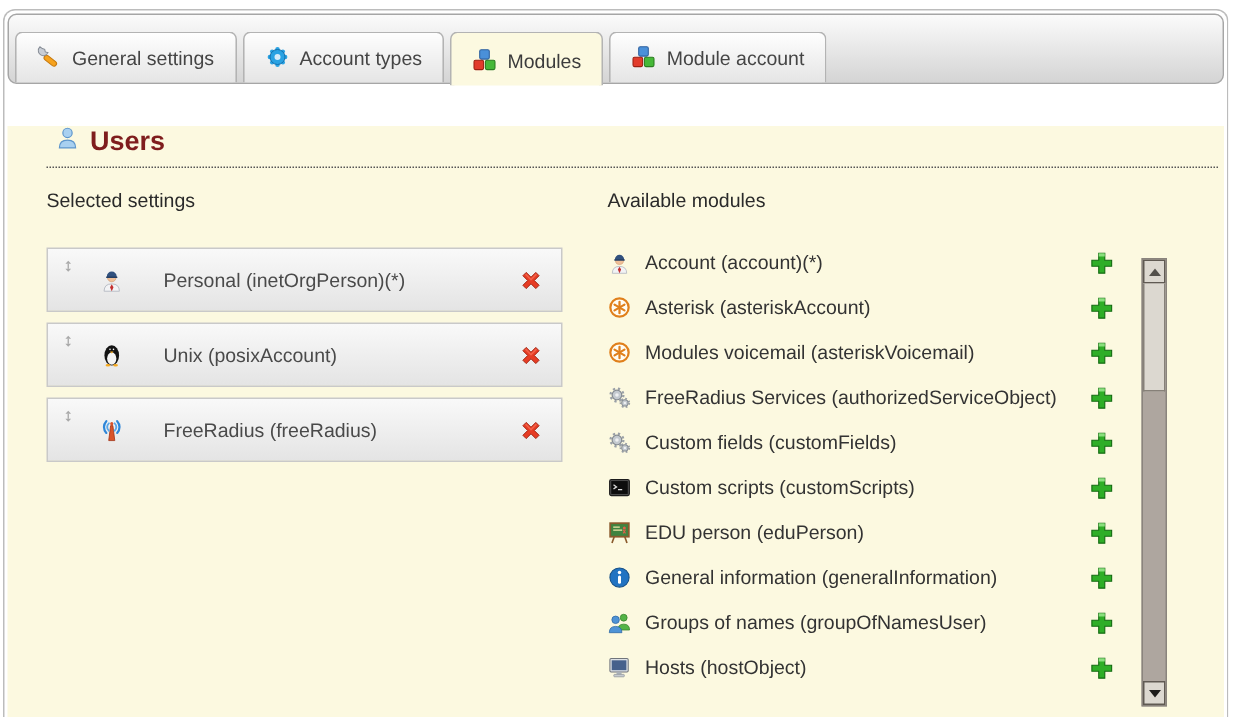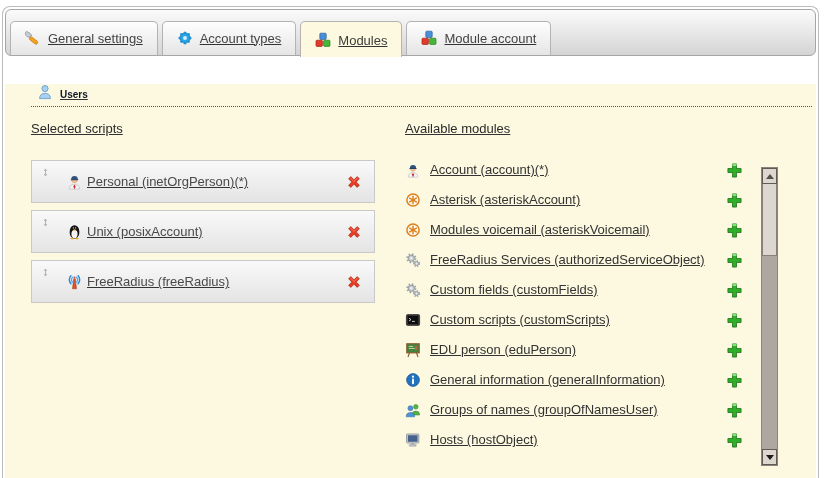--- a/index.html
+++ b/index.html
@@ -1,52 +1,52 @@
 <!DOCTYPE html>
 <html><head>
 <meta charset="utf-8">
 <style>
   html,body{margin:0;padding:0;width:824px;height:478px;background:#ffffff;
     font-family:"Liberation Sans","DejaVu Sans",sans-serif;font-size:13px;color:#333;overflow:hidden;}
   *{box-sizing:border-box;}
 
   .widget{position:absolute;left:2px;top:6px;width:817px;height:472px;
     border:1px solid #bcbcbc;border-bottom:none;border-radius:8px 8px 0 0;
-    background:#fff;padding:2px;text-decoration:underline;}
+    background:#fff;padding:2px;}
 
   
   .tabbar{height:47px;border:1px solid #a6a6a6;border-radius:6px;
     background:linear-gradient(#fbfbfb,#d4d4d4);
     display:flex;align-items:flex-end;padding:0 4px;position:relative;}
   .tab{display:flex;align-items:center;gap:7px;padding:8px 14px 9px;margin-right:4px;
     border:1px solid #b3b3b3;border-bottom:none;border-radius:5px 5px 0 0;
     background:linear-gradient(#fefefe,#e5e5e5);color:#454545;cursor:pointer;
     white-space:nowrap;position:relative;}
   .tab.active{background:#fcf9e0;padding-top:10px;margin-bottom:-2px;z-index:5;color:#3c3c3c;}
   .ic16{width:16px;height:16px;display:block;}
   .ic17{width:17px;height:17px;display:block;}
 
   
   .content{background:#fcf9e0;height:calc(100% - 47px);padding:0 4px 0 26px;position:relative;}
 
   .users-header{margin-top:28px;padding-bottom:6px;border-bottom:1px dotted #555;
-    display:flex;align-items:flex-end;gap:7px;font-weight:bold;font-size:10px;color:#0f172a;}
+    display:flex;align-items:flex-start;gap:7px;font-weight:bold;font-size:18px;color:#7f1d1d;}
   .users-header .hdr-icon{margin-left:6px;}
 
   .columns{display:flex;margin-top:14px;}
   .col-heading{font-size:13px;color:#2a2a2a;}
 
   .left-col{width:344px;flex:none;}
   .sel-list{margin-top:24px;display:flex;flex-direction:column;gap:7px;}
   .sel-box{height:43px;border:1px solid #c9c9c9;background:linear-gradient(#f9f9f9,#e4e4e4);
     display:flex;align-items:center;padding:0 12px 0 9px;cursor:move;}
   .drag{align-self:flex-start;margin-top:5px;width:10px;}
   .drag svg{width:9px;height:13px;display:block;}
   .sel-box .mod-icon{margin-left:15px;}
-  .sel-label{margin-left:4px;color:#4a4a4a;flex:1;}
+  .sel-label{margin-left:26px;color:#4a4a4a;flex:1;}
   .icon-btn{background:none;border:none;padding:0;cursor:pointer;line-height:0;}
 
   .right-col{margin-left:30px;width:338px;flex:none;}
   .avail-list{margin-top:26px;}
   .avail-row{height:30px;display:flex;align-items:flex-start;}
   .avail-row .mod-label{margin-left:9px;color:#333;flex:1;}
 
   
   .scrollbar{margin-left:18px;margin-top:46px;width:17px;height:299px;flex:none;
     border:1px solid #8a847d;background:#aea69f;display:flex;flex-direction:column;}
@@ -225,21 +225,21 @@
         <svg class="ic16">
             <use href="#users-icon"></use>
           </svg>
       </span>
       <span>Users</span>
     </div>
 
     <div class="columns">
 
       <div class="left-col">
-        <div class="col-heading">Selected scripts</div>
+        <div class="col-heading">Selected settings</div>
         <div class="sel-list" id="selected-list">
   <div class="sel-box">
     <span class="drag">
       <svg>
                   <use href="#drag-handle-icon"></use>
                 </svg>
     </span>
     <span class="mod-icon">
       <svg class="ic17">
                   <use href="#person-icon"></use>

